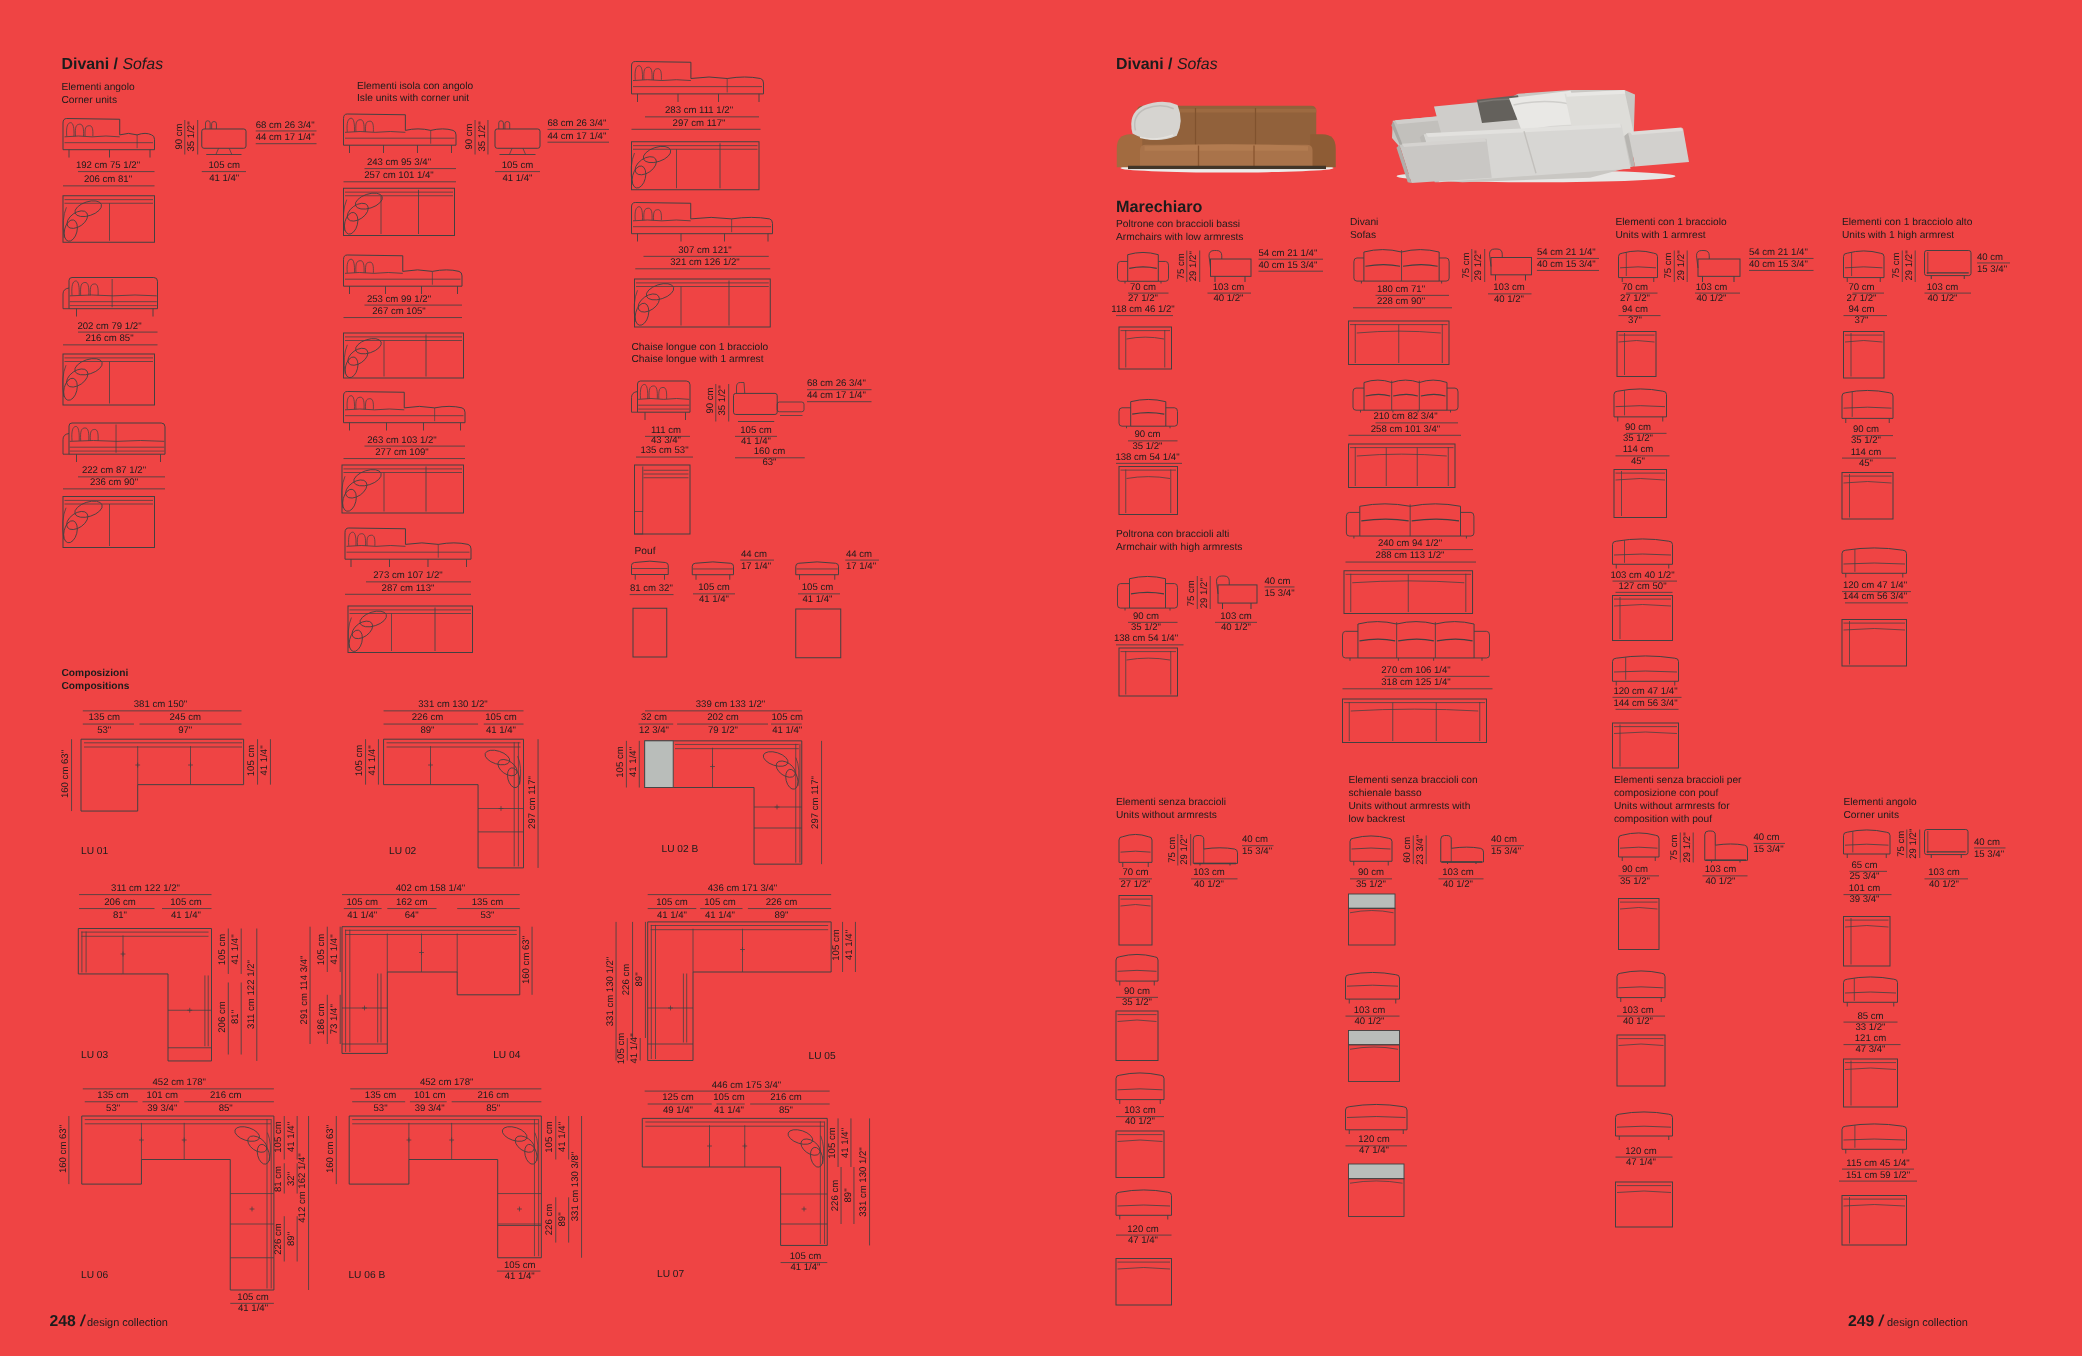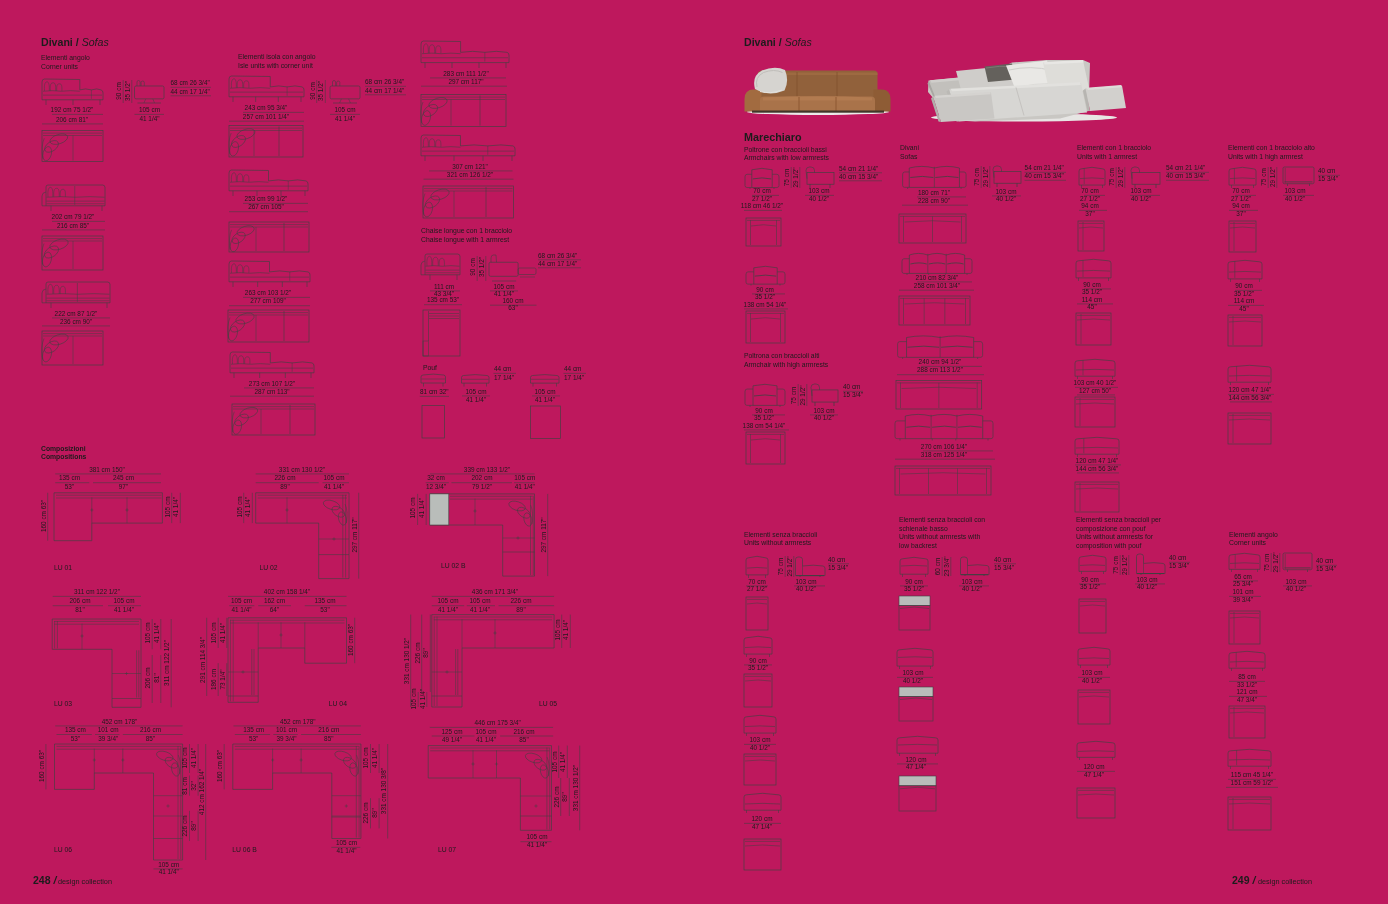--- a/index.html
+++ b/index.html
@@ -1,16 +1,16 @@
 <!DOCTYPE html>
 <html><head>
 <meta charset="utf-8">
 <style>
 html,body{margin:0;padding:0;background:#ffffff;}
-#page{width:1388px;height:904px;position:relative;background:#be185d;overflow:hidden;}
+#page{width:1388px;height:904px;position:relative;background:#ef4444;overflow:hidden;}
 svg{font-family:"Liberation Sans", sans-serif;}
 </style>
 </head>
 <body>
 <div id="page">
 <svg width="1388" height="904" viewBox="0 0 1388 904">
 
 <text x="41" y="46" font-size="10.6" fill="#1c1c1c"><tspan font-weight="bold">Divani / </tspan><tspan font-style="italic">Sofas</tspan></text>
 
 <text x="41" y="60" font-size="6.8" text-anchor="start" fill="#1c1c1c">Elementi angolo</text>

